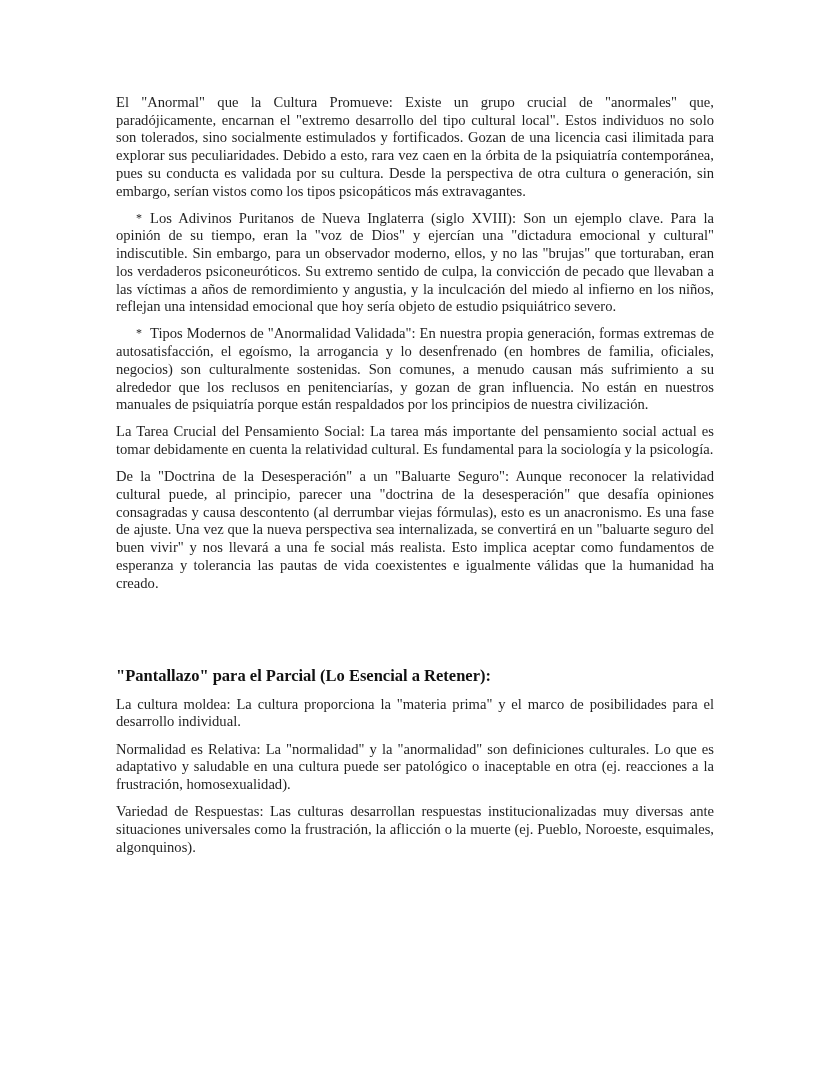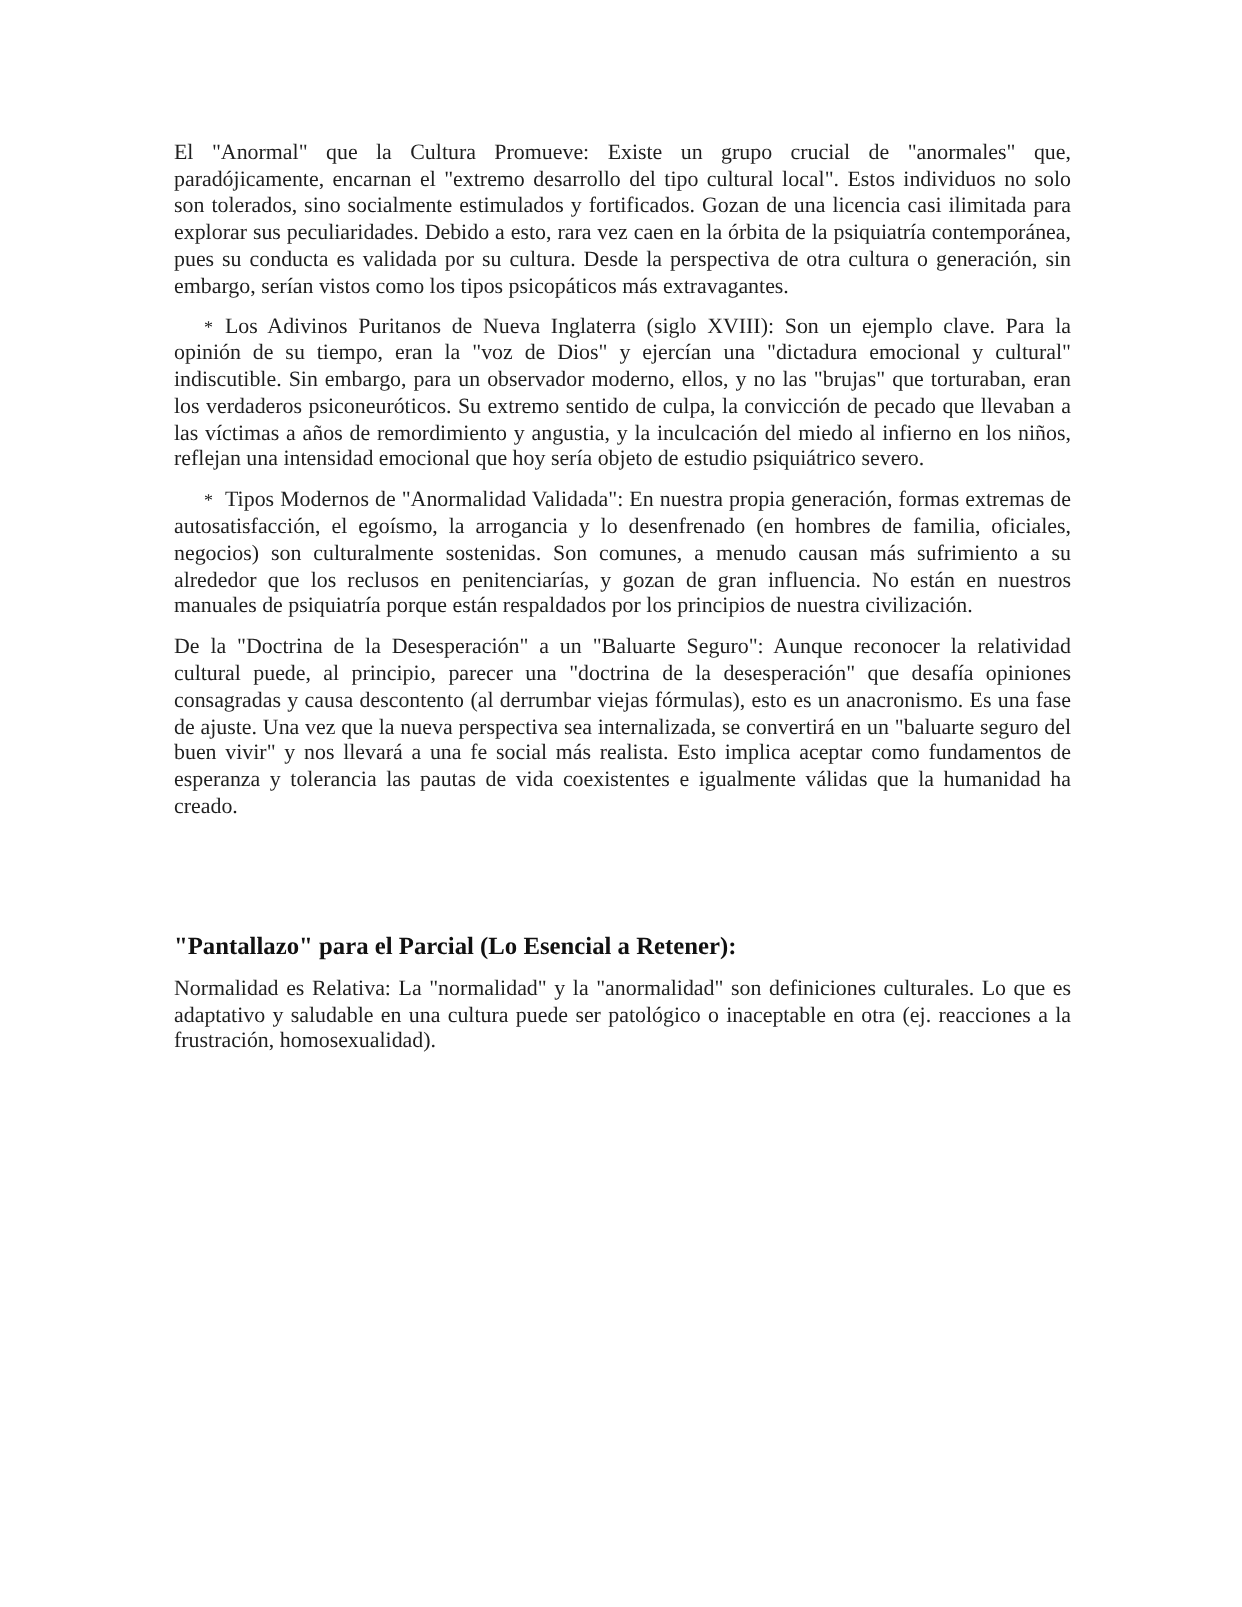--- a/index.html
+++ b/index.html
@@ -22,21 +22,24 @@
 </head>
 <body>
 
 <div class="page">
   <p>El "Anormal" que la Cultura Promueve: Existe un grupo crucial de "anormales" que, paradójicamente, encarnan el "extremo desarrollo del tipo cultural local". Estos individuos no solo son tolerados, sino socialmente estimulados y fortificados. Gozan de una licencia casi ilimitada para explorar sus peculiaridades. Debido a esto, rara vez caen en la órbita de la psiquiatría contemporánea, pues su conducta es validada por su cultura. Desde la perspectiva de otra cultura o generación, sin embargo, serían vistos como los tipos psicopáticos más extravagantes.</p>
 
   <p class="bullet"><span class="bullet-glyph">*</span><span>Los Adivinos Puritanos de Nueva Inglaterra (siglo XVIII): Son un ejemplo clave. Para la opinión de su tiempo, eran la "voz de Dios" y ejercían una "dictadura emocional y cultural" indiscutible. Sin embargo, para un observador moderno, ellos, y no las "brujas" que torturaban, eran los verdaderos psiconeuróticos. Su extremo sentido de culpa, la convicción de pecado que llevaban a las víctimas a años de remordimiento y angustia, y la inculcación del miedo al infierno en los niños, reflejan una intensidad emocional que hoy sería objeto de estudio psiquiátrico severo.</span></p>
 
   <p class="bullet"><span class="bullet-glyph">*</span><span>Tipos Modernos de "Anormalidad Validada": En nuestra propia generación, formas extremas de autosatisfacción, el egoísmo, la arrogancia y lo desenfrenado (en hombres de familia, oficiales, negocios) son culturalmente sostenidas. Son comunes, a menudo causan más sufrimiento a su alrededor que los reclusos en penitenciarías, y gozan de gran influencia. No están en nuestros manuales de psiquiatría porque están respaldados por los principios de nuestra civilización.</span></p>
 
+  <p>La Tarea Crucial del Pensamiento Social: La tarea más importante del pensamiento social actual es tomar debidamente en cuenta la relatividad cultural. Es fundamental para la sociología y la psicología.</p>
 
   <p>De la "Doctrina de la Desesperación" a un "Baluarte Seguro": Aunque reconocer la relatividad cultural puede, al principio, parecer una "doctrina de la desesperación" que desafía opiniones consagradas y causa descontento (al derrumbar viejas fórmulas), esto es un anacronismo. Es una fase de ajuste. Una vez que la nueva perspectiva sea internalizada, se convertirá en un "baluarte seguro del buen vivir" y nos llevará a una fe social más realista. Esto implica aceptar como fundamentos de esperanza y tolerancia las pautas de vida coexistentes e igualmente válidas que la humanidad ha creado.</p>
 
   <div class="gap"></div>
 
   <h2>"Pantallazo" para el Parcial (Lo Esencial a Retener):</h2>
 
+  <p>La cultura moldea: La cultura proporciona la "materia prima" y el marco de posibilidades para el desarrollo individual.</p>
   <p>Normalidad es Relativa: La "normalidad" y la "anormalidad" son definiciones culturales. Lo que es adaptativo y saludable en una cultura puede ser patológico o inaceptable en otra (ej. reacciones a la frustración, homosexualidad).</p>
+  <p>Variedad de Respuestas: Las culturas desarrollan respuestas institucionalizadas muy diversas ante situaciones universales como la frustración, la aflicción o la muerte (ej. Pueblo, Noroeste, esquimales, algonquinos).</p>
 </div>
 
 </body></html>

